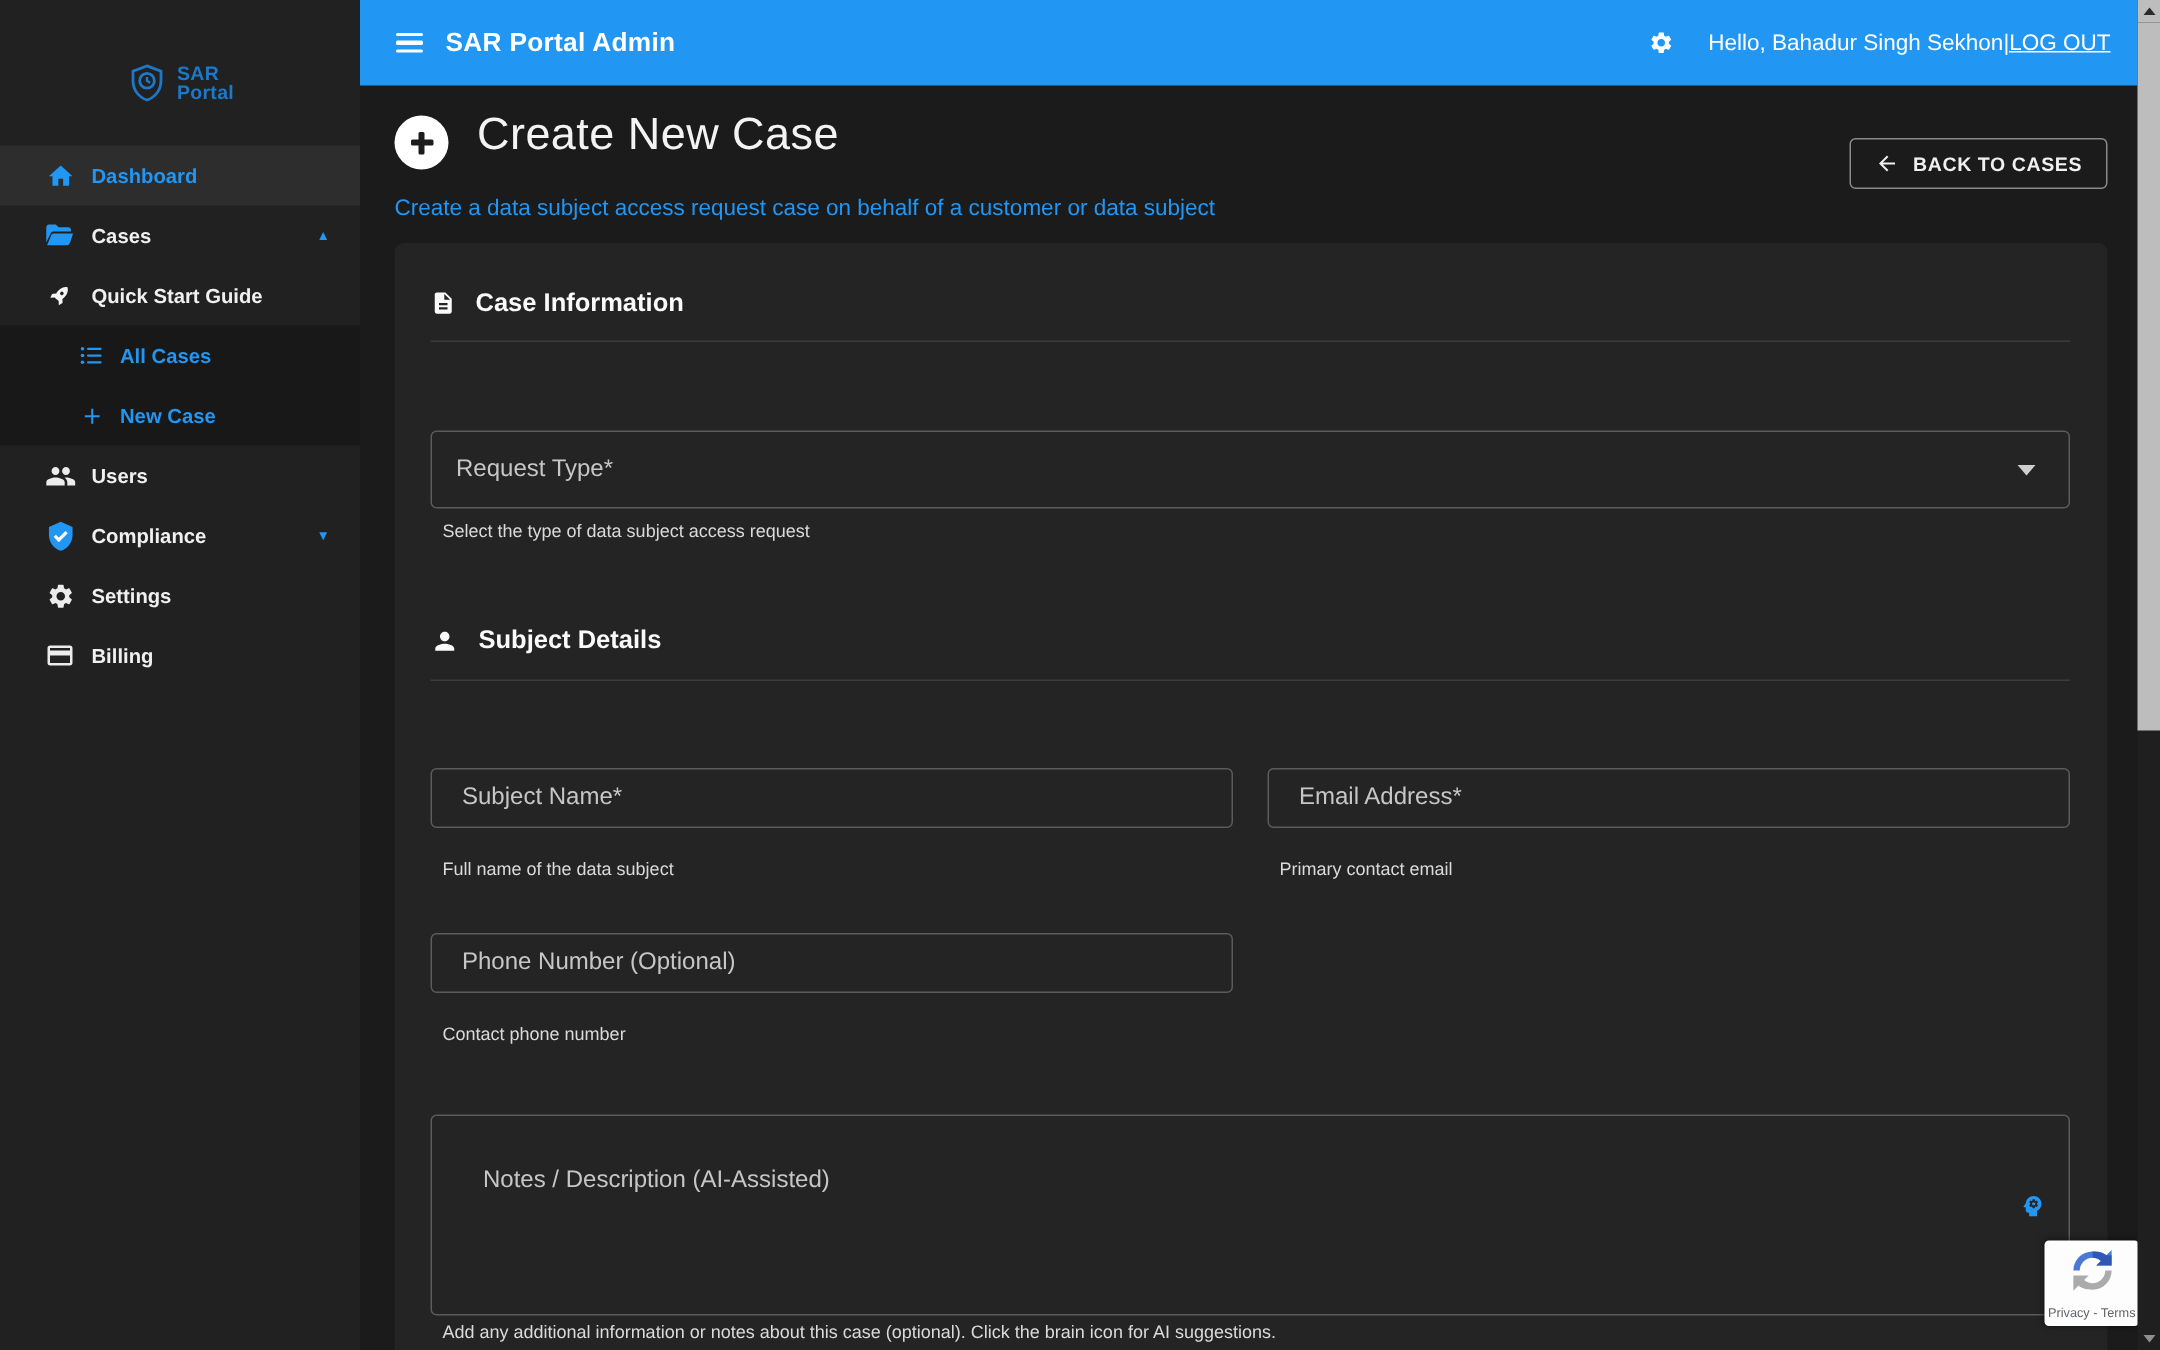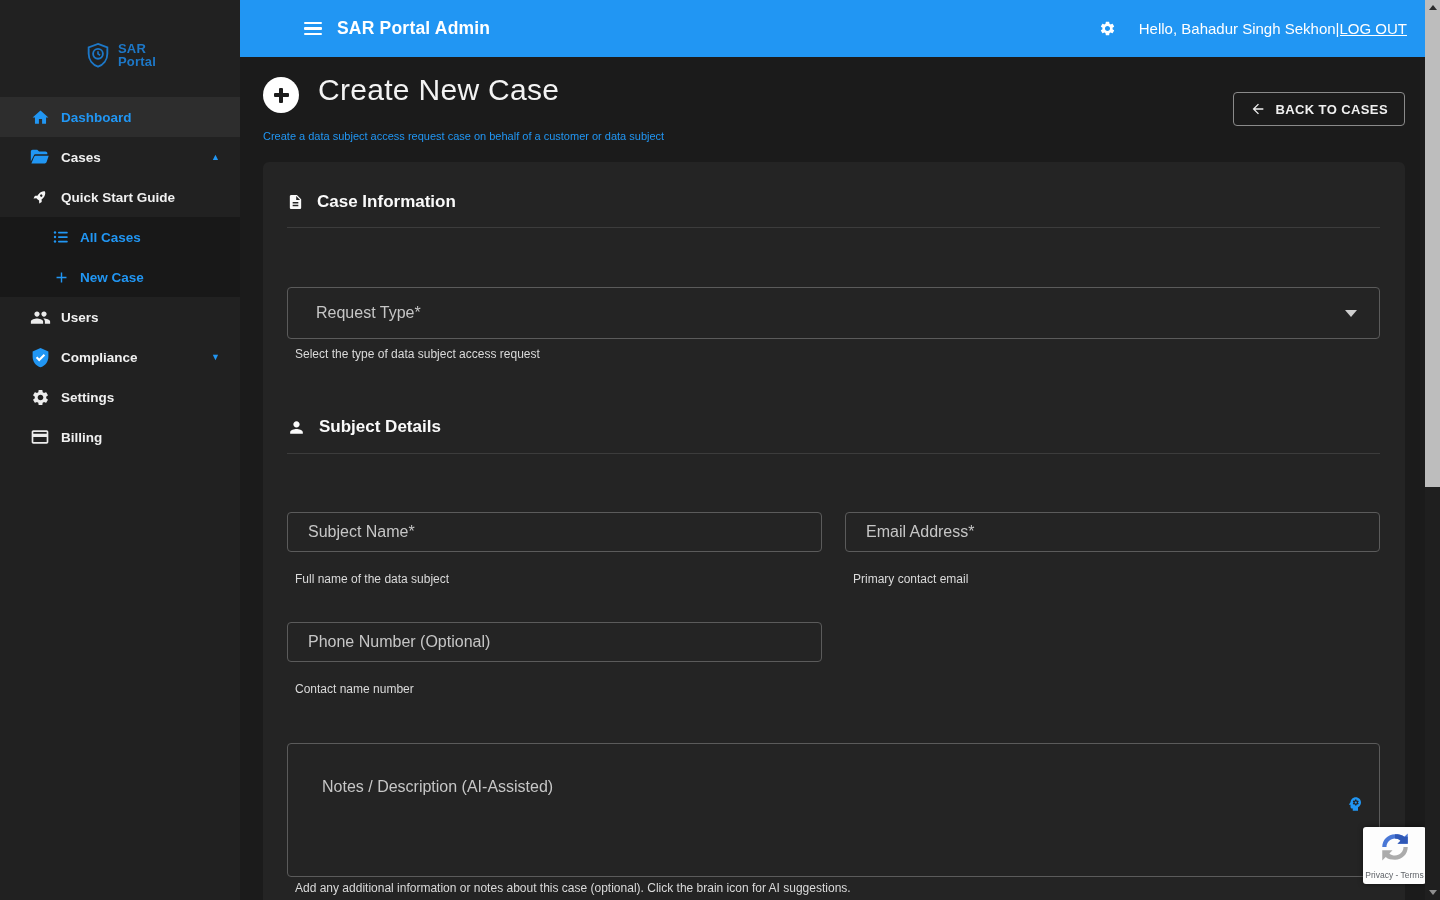--- a/index.html
+++ b/index.html
@@ -17,51 +17,51 @@
   .nav-item .nlabel { position:absolute; left:61px; font-size:13.5px; font-weight:600; color:#f0f0f0; }
   .nav-item.active { background:#2d2d2d; }
   .nav-item.blue .nlabel { color:#2196f3; }
   .nav-item .chev { position:absolute; right:20px; color:#2196f3; font-size:9px; }
   .submenu { background:#181818; }
   .submenu .nav-item .nicon { left:50px; }
   .submenu .nav-item .nlabel { left:80px; color:#2196f3; }
 
   
   .topbar { position:absolute; left:240px; top:0; width:1185px; height:57px; background:#2196f3;
-    display:flex; align-items:center; z-index:4;padding-left:40px; }
+    display:flex; align-items:center; z-index:4; }
   .hamburger { margin-left:24px; width:18px; cursor:pointer; }
   .hamburger span { display:block; width:18px; height:2.5px; background:#fff; margin:3px 0; border-radius:1px; }
   .topbar-title { margin-left:15px; color:#fff; font-size:17.5px; font-weight:700; letter-spacing:.2px; }
   .topbar-right { margin-left:auto; display:flex; align-items:center; margin-right:18px; }
   .topbar-gear { display:flex; cursor:pointer; }
   .greeting { color:#fff; font-size:15px; margin-left:23px; }
   .logout { color:#fff; font-size:15px; text-decoration:underline; cursor:pointer; }
 
   
   .main { position:absolute; left:240px; top:57px; width:1185px; height:843px; background:#1b1b1b; overflow:hidden; }
   .plus-circle { position:absolute; left:23px; top:20px; width:36px; height:36px; border-radius:50%;
     background:#fff; display:flex; align-items:center; justify-content:center; }
   .plus-circle::before { content:""; position:absolute; width:15px; height:3.4px; background:#1c1c1c; border-radius:1px; }
   .plus-circle::after { content:""; position:absolute; width:3.4px; height:15px; background:#1c1c1c; border-radius:1px; }
   .page-title { position:absolute; left:78px; top:16px; color:#f3f3f3; font-size:30px; font-weight:300; letter-spacing:.3px; }
-  .page-subtitle { position:absolute; left:23px; top:73px; color:#2196f3; font-size:11px; }
+  .page-subtitle { position:absolute; left:23px; top:73px; color:#2196f3; font-size:15px; }
   .back-btn { position:absolute; right:20px; top:35px; height:26px; padding:16px 16px; display:flex; align-items:center; gap:9px;
     background:transparent; border:1px solid #8a8a8a; border-radius:4px; color:#f0f0f0; font-size:13px; font-weight:600;
     letter-spacing:.4px; cursor:pointer; font-family:inherit; }
 
   .card { position:absolute; left:23px; top:105px; width:1142px; height:762px; background:#242424; border-radius:6px; }
   .section-head { position:absolute; left:24px; display:flex; align-items:center; gap:13px; }
   .section-title { color:#fafafa; font-size:17px; font-weight:700; }
   .divider { position:absolute; left:24px; right:25px; height:1px; background:#3c3c3c; }
 
   .field { position:absolute; height:40px; border:1px solid #5b5b5b; border-radius:4px; background:transparent;
     color:#eee; font-size:16px; padding:0 20px; font-family:inherit; width:535px; }
   .field::placeholder { color:#c6c6c6; opacity:1; }
   .select-box { position:absolute; left:24px; width:1093px; height:52px; border:1px solid #5b5b5b; border-radius:4px;
-    display:flex; align-items:center; padding:0 28px; cursor:pointer; }
+    display:flex; align-items:center; padding:0 16px; cursor:pointer; }
   .select-label { color:#c6c6c6; font-size:16px; }
   .select-caret { position:absolute; right:22px; width:0; height:0; border-left:6px solid transparent;
     border-right:6px solid transparent; border-top:7px solid #cfcfcf; }
   .helper { position:absolute; color:#dadada; font-size:12px; }
   .textarea-wrap { position:absolute; left:24px; top:581px; width:1093px; height:134px; }
   .notes-area { width:100%; height:100%; background:transparent; border:1px solid #5b5b5b; border-radius:4px;
     resize:none; color:#eee; font-size:16px; font-family:inherit; padding:34px; }
   .notes-area::placeholder { color:#c6c6c6; opacity:1; }
   .brain-btn { position:absolute; right:16px; top:52px; cursor:pointer; display:flex; }
 
@@ -246,21 +246,21 @@
         <span class="section-title">Subject Details</span>
       </div>
       <div class="divider" style="top:291px"></div>
 
       <input class="field" style="left: 24px; top: 350px;" type="text" placeholder="Subject Name*">
       <input class="field" style="left: 582px; top: 350px;" type="text" placeholder="Email Address*">
       <div class="helper" style="left:32px; top:410px">Full name of the data subject</div>
       <div class="helper" style="left:590px; top:410px">Primary contact email</div>
 
       <input class="field" style="left: 24px; top: 460px;" type="text" placeholder="Phone Number (Optional)">
-      <div class="helper" style="left:32px; top:520px">Contact name number</div>
+      <div class="helper" style="left:32px; top:520px">Contact phone number</div>
 
       <div class="textarea-wrap">
         <textarea class="notes-area" placeholder="Notes / Description (AI-Assisted)" style=""></textarea>
         <span class="brain-btn">
           <svg width="18" height="18" viewBox="0 0 24 24" fill="#2196f3">
               <path d="M13 8.57c-.79 0-1.43.64-1.43 1.43s.64 1.43 1.43 1.43 1.43-.64 1.43-1.43-.64-1.43-1.43-1.43z"></path>
               <path d="M13 3C9.25 3 6.2 5.94 6.02 9.64L4.1 12.2c-.25.33-.01.8.4.8H6v3c0 1.1.9 2 2 2h1v3h7v-4.68c2.36-1.12 4-3.53 4-6.32 0-3.87-3.13-7-7-7zm3 7c0 .13-.01.26-.02.39l.83.66c.08.06.1.16.05.25l-.8 1.39c-.05.09-.16.12-.24.09l-.99-.4c-.21.16-.43.29-.67.39L14 13.83c-.01.1-.1.17-.2.17h-1.6c-.1 0-.18-.07-.2-.17l-.16-1.06c-.24-.1-.47-.23-.67-.39l-.99.4c-.09.03-.2 0-.24-.09l-.8-1.39c-.05-.08-.03-.19.05-.25l.83-.66c-.01-.13-.02-.26-.02-.39s.02-.27.02-.39l-.83-.66c-.08-.06-.1-.16-.05-.25l.8-1.39c.05-.09.16-.12.24-.09l.99.4c.21-.16.43-.29.67-.39L12 6.17c.02-.1.1-.17.2-.17h1.6c.1 0 .18.07.2.17l.16 1.06c.24.1.47.23.67.39l.99-.4c.09-.03.2 0 .24.09l.8 1.39c.05.08.03.19-.05.25l-.83.66c.01.13.02.26.02.39z"></path>
             </svg>
         </span>
       </div>

